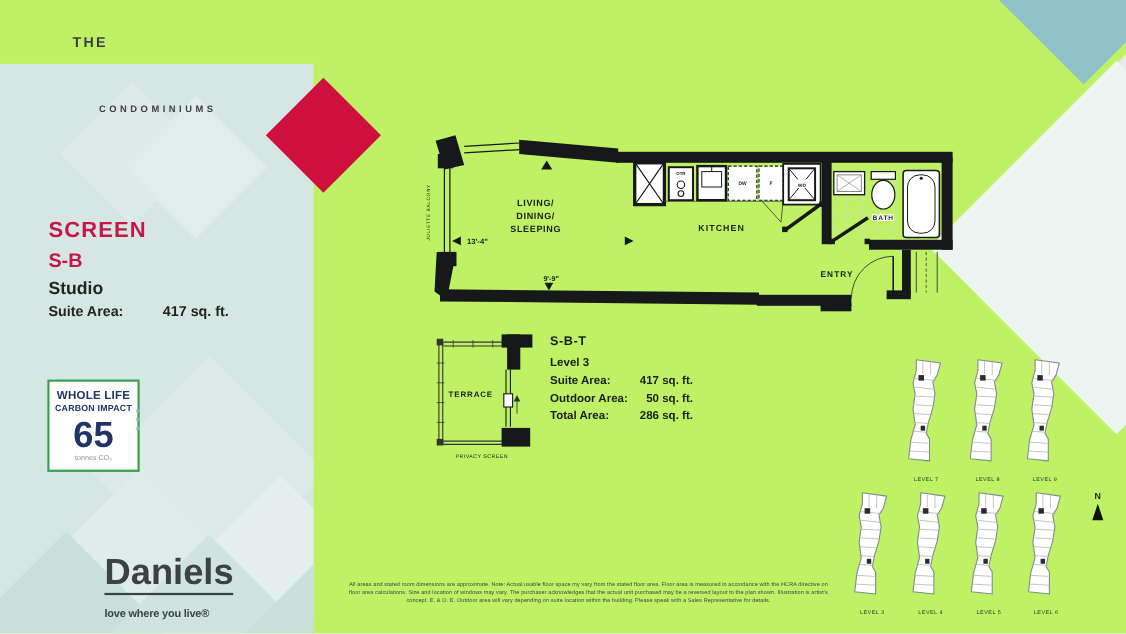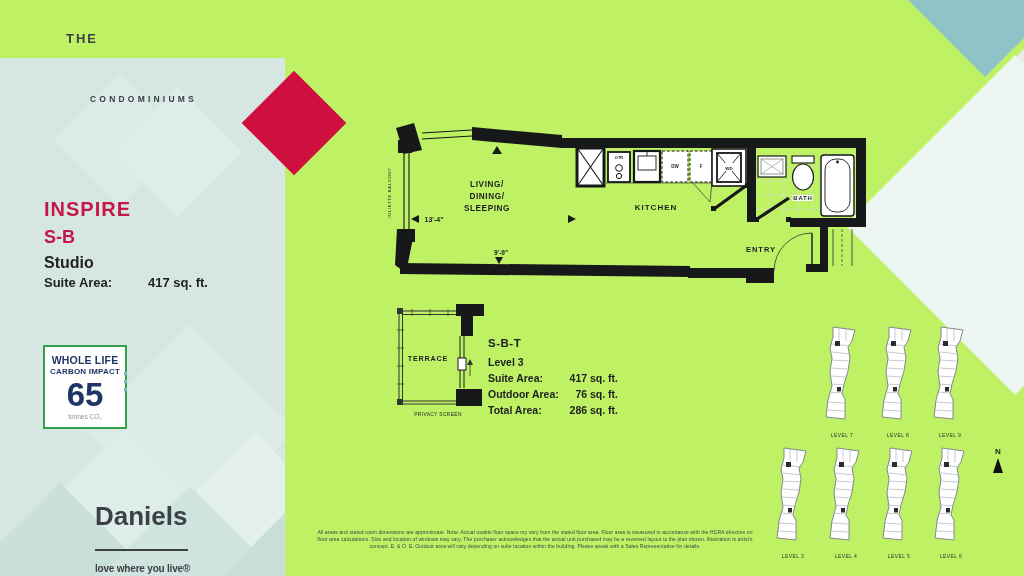--- a/index.html
+++ b/index.html
@@ -23,24 +23,24 @@
   .carbon{position:absolute;left:43px;top:345px;width:80px;height:80px;background:#fff;border:2.5px solid #33a04a;
           display:flex;flex-direction:column;align-items:center;justify-content:center;text-align:center;}
   .carbon .l1{font-size:10.5px;font-weight:800;color:#1f3565;letter-spacing:.2px;}
   .carbon .l2{font-size:8px;font-weight:800;color:#1f3565;letter-spacing:.2px;margin-top:1px;}
   .carbon .val{font-size:33px;font-weight:800;color:#1f3565;line-height:1.0;margin-top:2px;}
   .carbon .unit{font-size:6.5px;color:#8b9499;margin-top:2px;}
   .carbon-dots{position:absolute;left:124px;top:372px;display:flex;flex-direction:column;gap:5px;}
   .carbon-dots i{width:2.5px;height:3px;background:#7fb9bc;display:block;}
   
   .daniels{position:absolute;left:95px;top:503px;color:#3c4144;}
-  .daniels .nm{display:inline-block;font-size:26px;font-weight:700;letter-spacing:0;border-bottom:2.5px solid #3c4144;padding-bottom:19px;line-height:1.05;}
+  .daniels .nm{display:inline-block;font-size:33px;font-weight:700;letter-spacing:0;border-bottom:2.5px solid #3c4144;padding-bottom:1px;line-height:1.05;}
   .daniels .tag{font-size:10px;font-weight:700;margin-top:12px;letter-spacing:-0.2px;}
   
-  .sbt{position:absolute;left:488px;top:305px;width:130px;margin-top:32px;}
+  .sbt{position:absolute;left:500px;top:305px;width:130px;}
   .sbt .title{font-size:11.5px;font-weight:800;letter-spacing:.5px;}
   .sbt .lvl{font-size:10.5px;font-weight:700;margin-top:7px;}
   .sbt .row{display:flex;justify-content:space-between;font-size:10.5px;font-weight:700;margin-top:4px;}
   
   .lvlcell{position:absolute;width:54px;text-align:center;}
   .lvlcell .cap{font-size:5px;letter-spacing:.4px;color:#333;margin-top:4px;}
   
   .north{position:absolute;left:988px;top:447px;width:20px;text-align:center;}
   .north .n{font-size:8px;font-weight:700;}
   .north .tri{margin:2px auto 0;width:0;height:0;border-left:5px solid transparent;border-right:5px solid transparent;border-bottom:15px solid #111;}
@@ -66,21 +66,21 @@
     <div class="dia" style="left:-5px;top:452px;width:130px;height:130px;background:#c8dfda;"></div>
     <div class="dia" style="left:120px;top:457px;width:140px;height:140px;background:#cfe3df;"></div>
     <div class="dia" style="left:250px;top:452px;width:130px;height:130px;background:#c8dfda;"></div>
   </div>
 
   <div class="dia" style="left:257px;top:86px;width:74px;height:74px;background:#cf0f3e;"></div>
 
   <div class="brand-the">THE</div>
   <div class="brand-sub">CONDOMINIUMS</div>
 
-  <div class="collection">INSPIRE</div>
+  <div class="collection">SCREEN</div>
   <div class="model">S-B</div>
   <div class="stype">Studio</div>
   <div class="arealbl">Suite Area:</div>
   <div class="areaval">417 sq. ft.</div>
 
   <div class="carbon">
     <div class="l1">WHOLE LIFE</div>
     <div class="l2">CARBON IMPACT</div>
     <div class="val">65</div>
     <div class="unit">tonnes CO₂</div>
@@ -240,21 +240,21 @@
 
   <div class="sbt">
     <div class="title">S-B-T</div>
     <div class="lvl">Level 3</div>
     <div class="row">
       <span>Suite Area:</span>
       <span>417 sq. ft.</span>
     </div>
     <div class="row">
       <span>Outdoor Area:</span>
-      <span>76 sq. ft.</span>
+      <span>50 sq. ft.</span>
     </div>
     <div class="row">
       <span>Total Area:</span>
       <span>286 sq. ft.</span>
     </div>
   </div>
 
   <svg width="0" height="0" style="position:absolute">
     <symbol id="bldg" viewBox="0 0 40 100">
       <path d="M11 3 L33 6 L30 17 L26 23 L28 34 L26 47 L22 60 L20 70 L23 75 L23 95 L4 93 L6 76 L10 62 L8 48 L10 34 L8 24 L11 13 Z" fill="#ffffff" stroke="#83888c" stroke-width="1" stroke-linejoin="round"></path>

